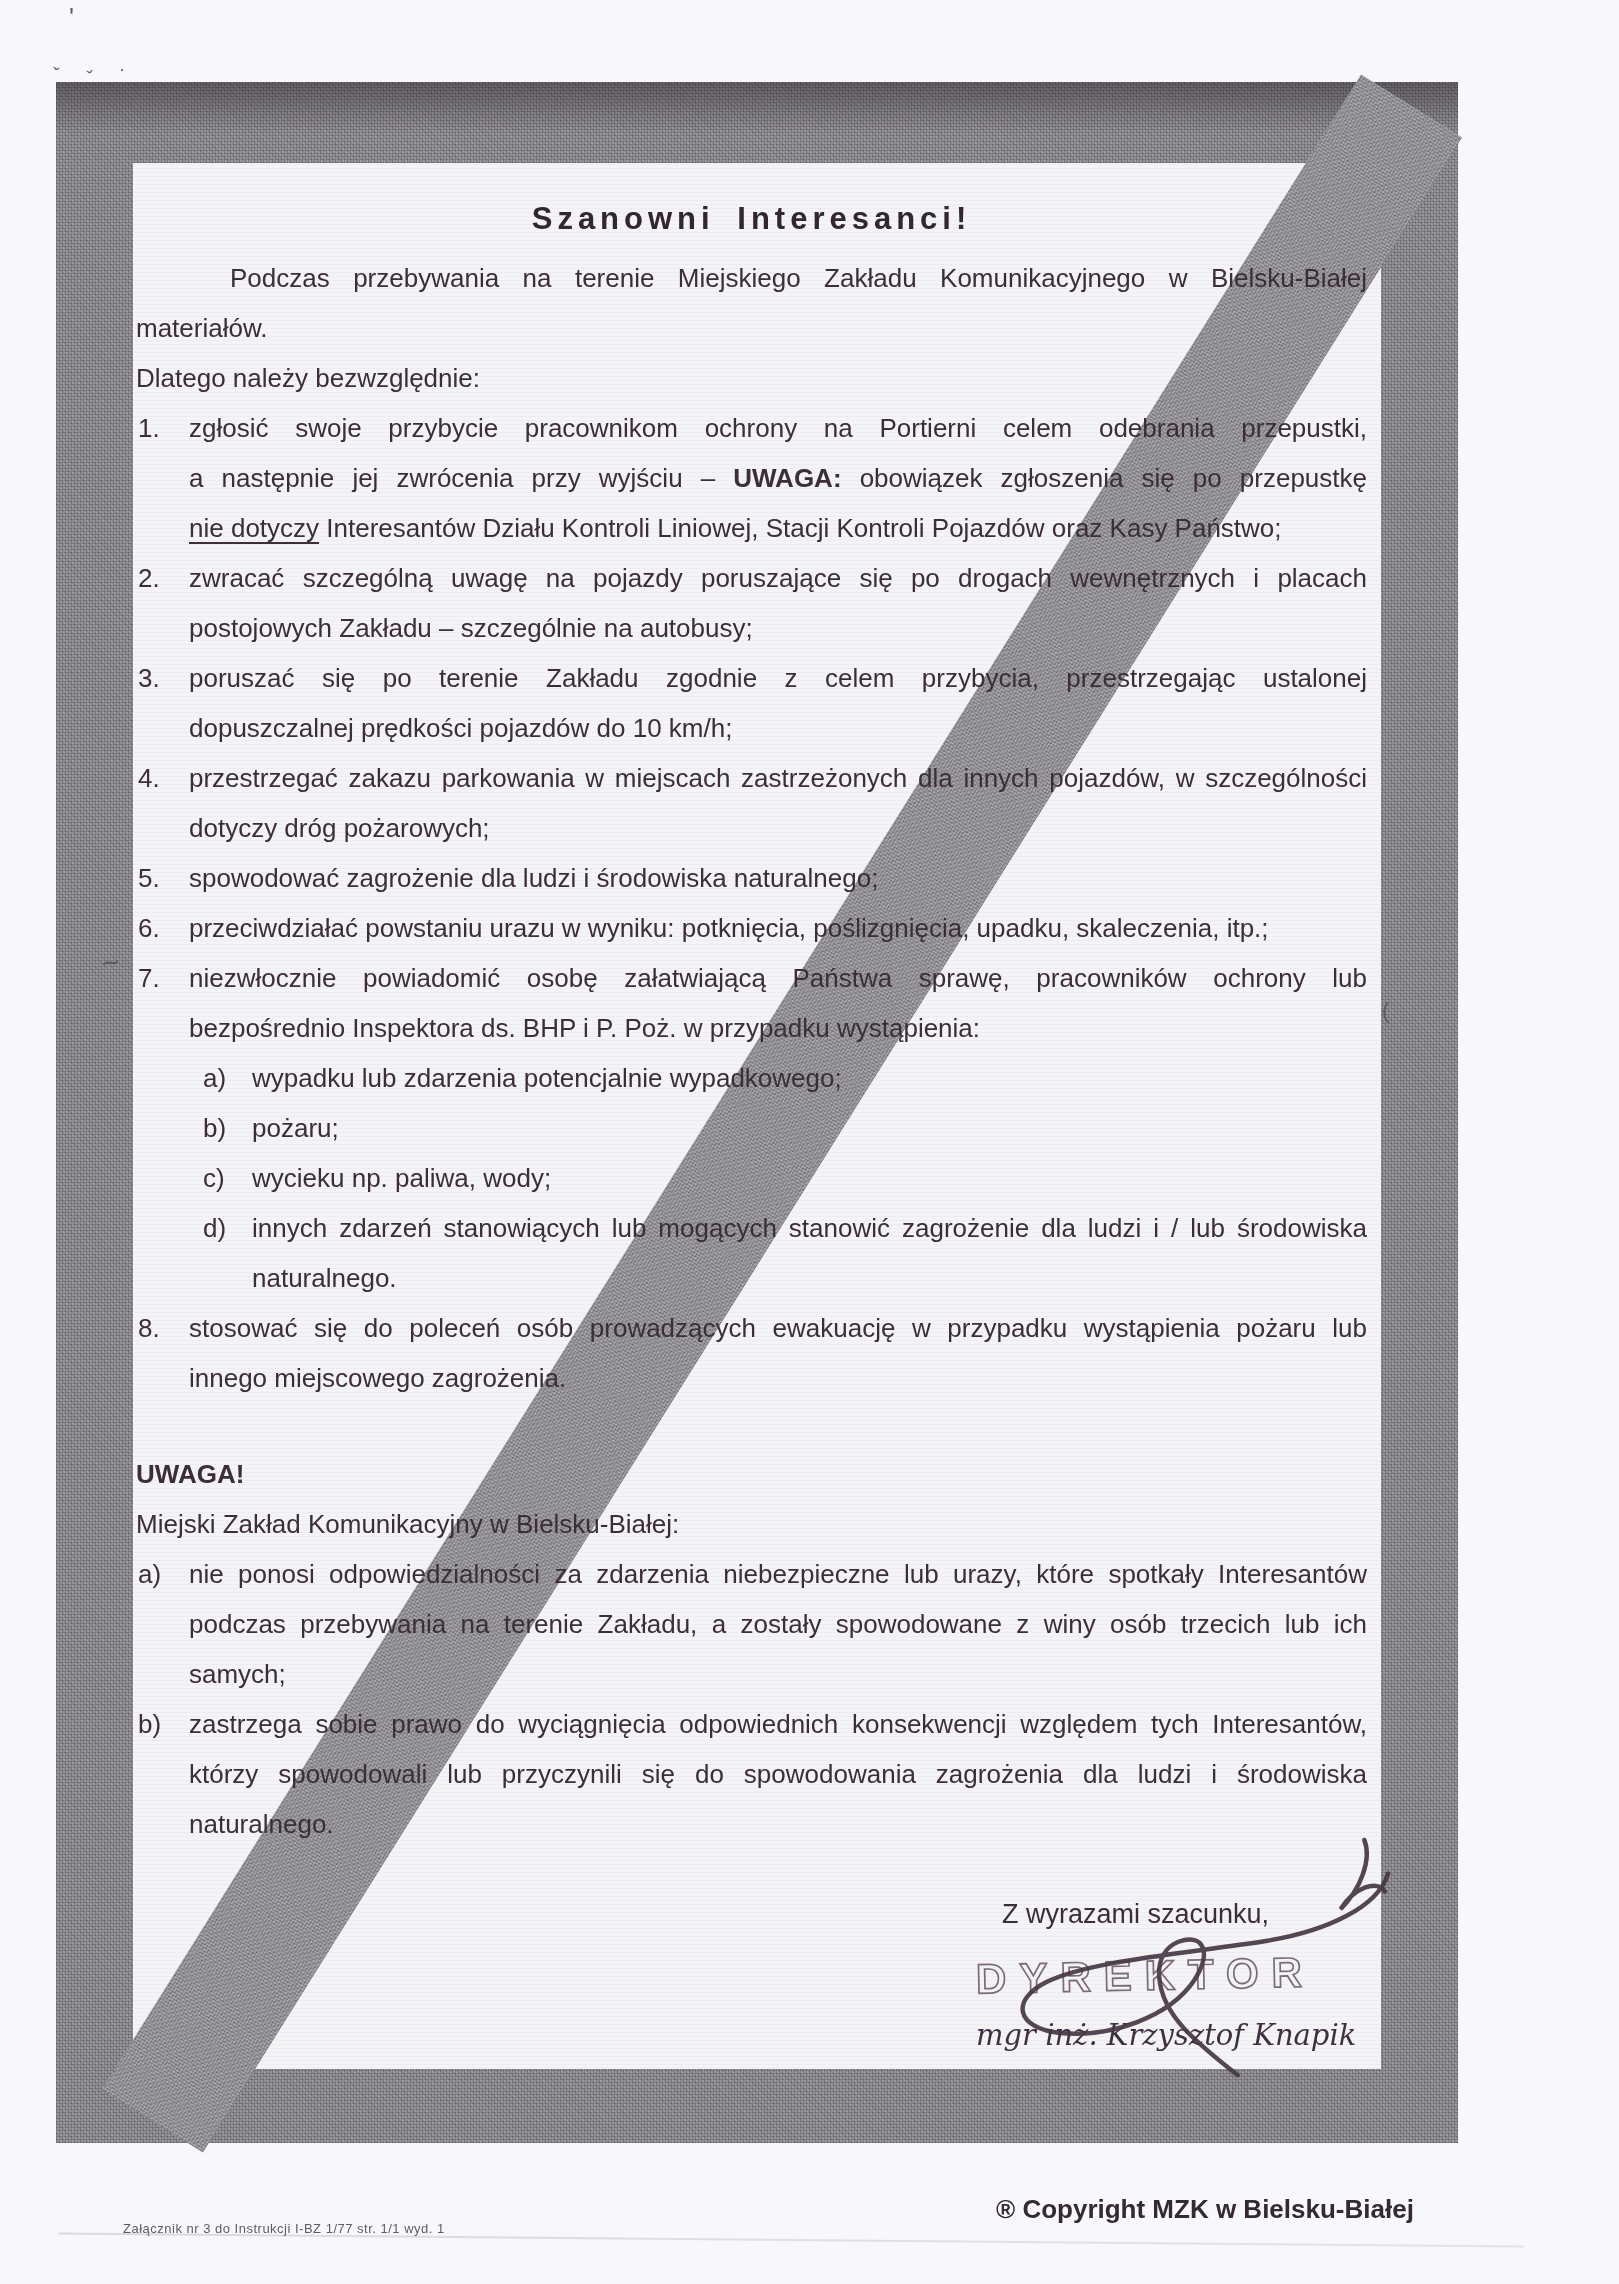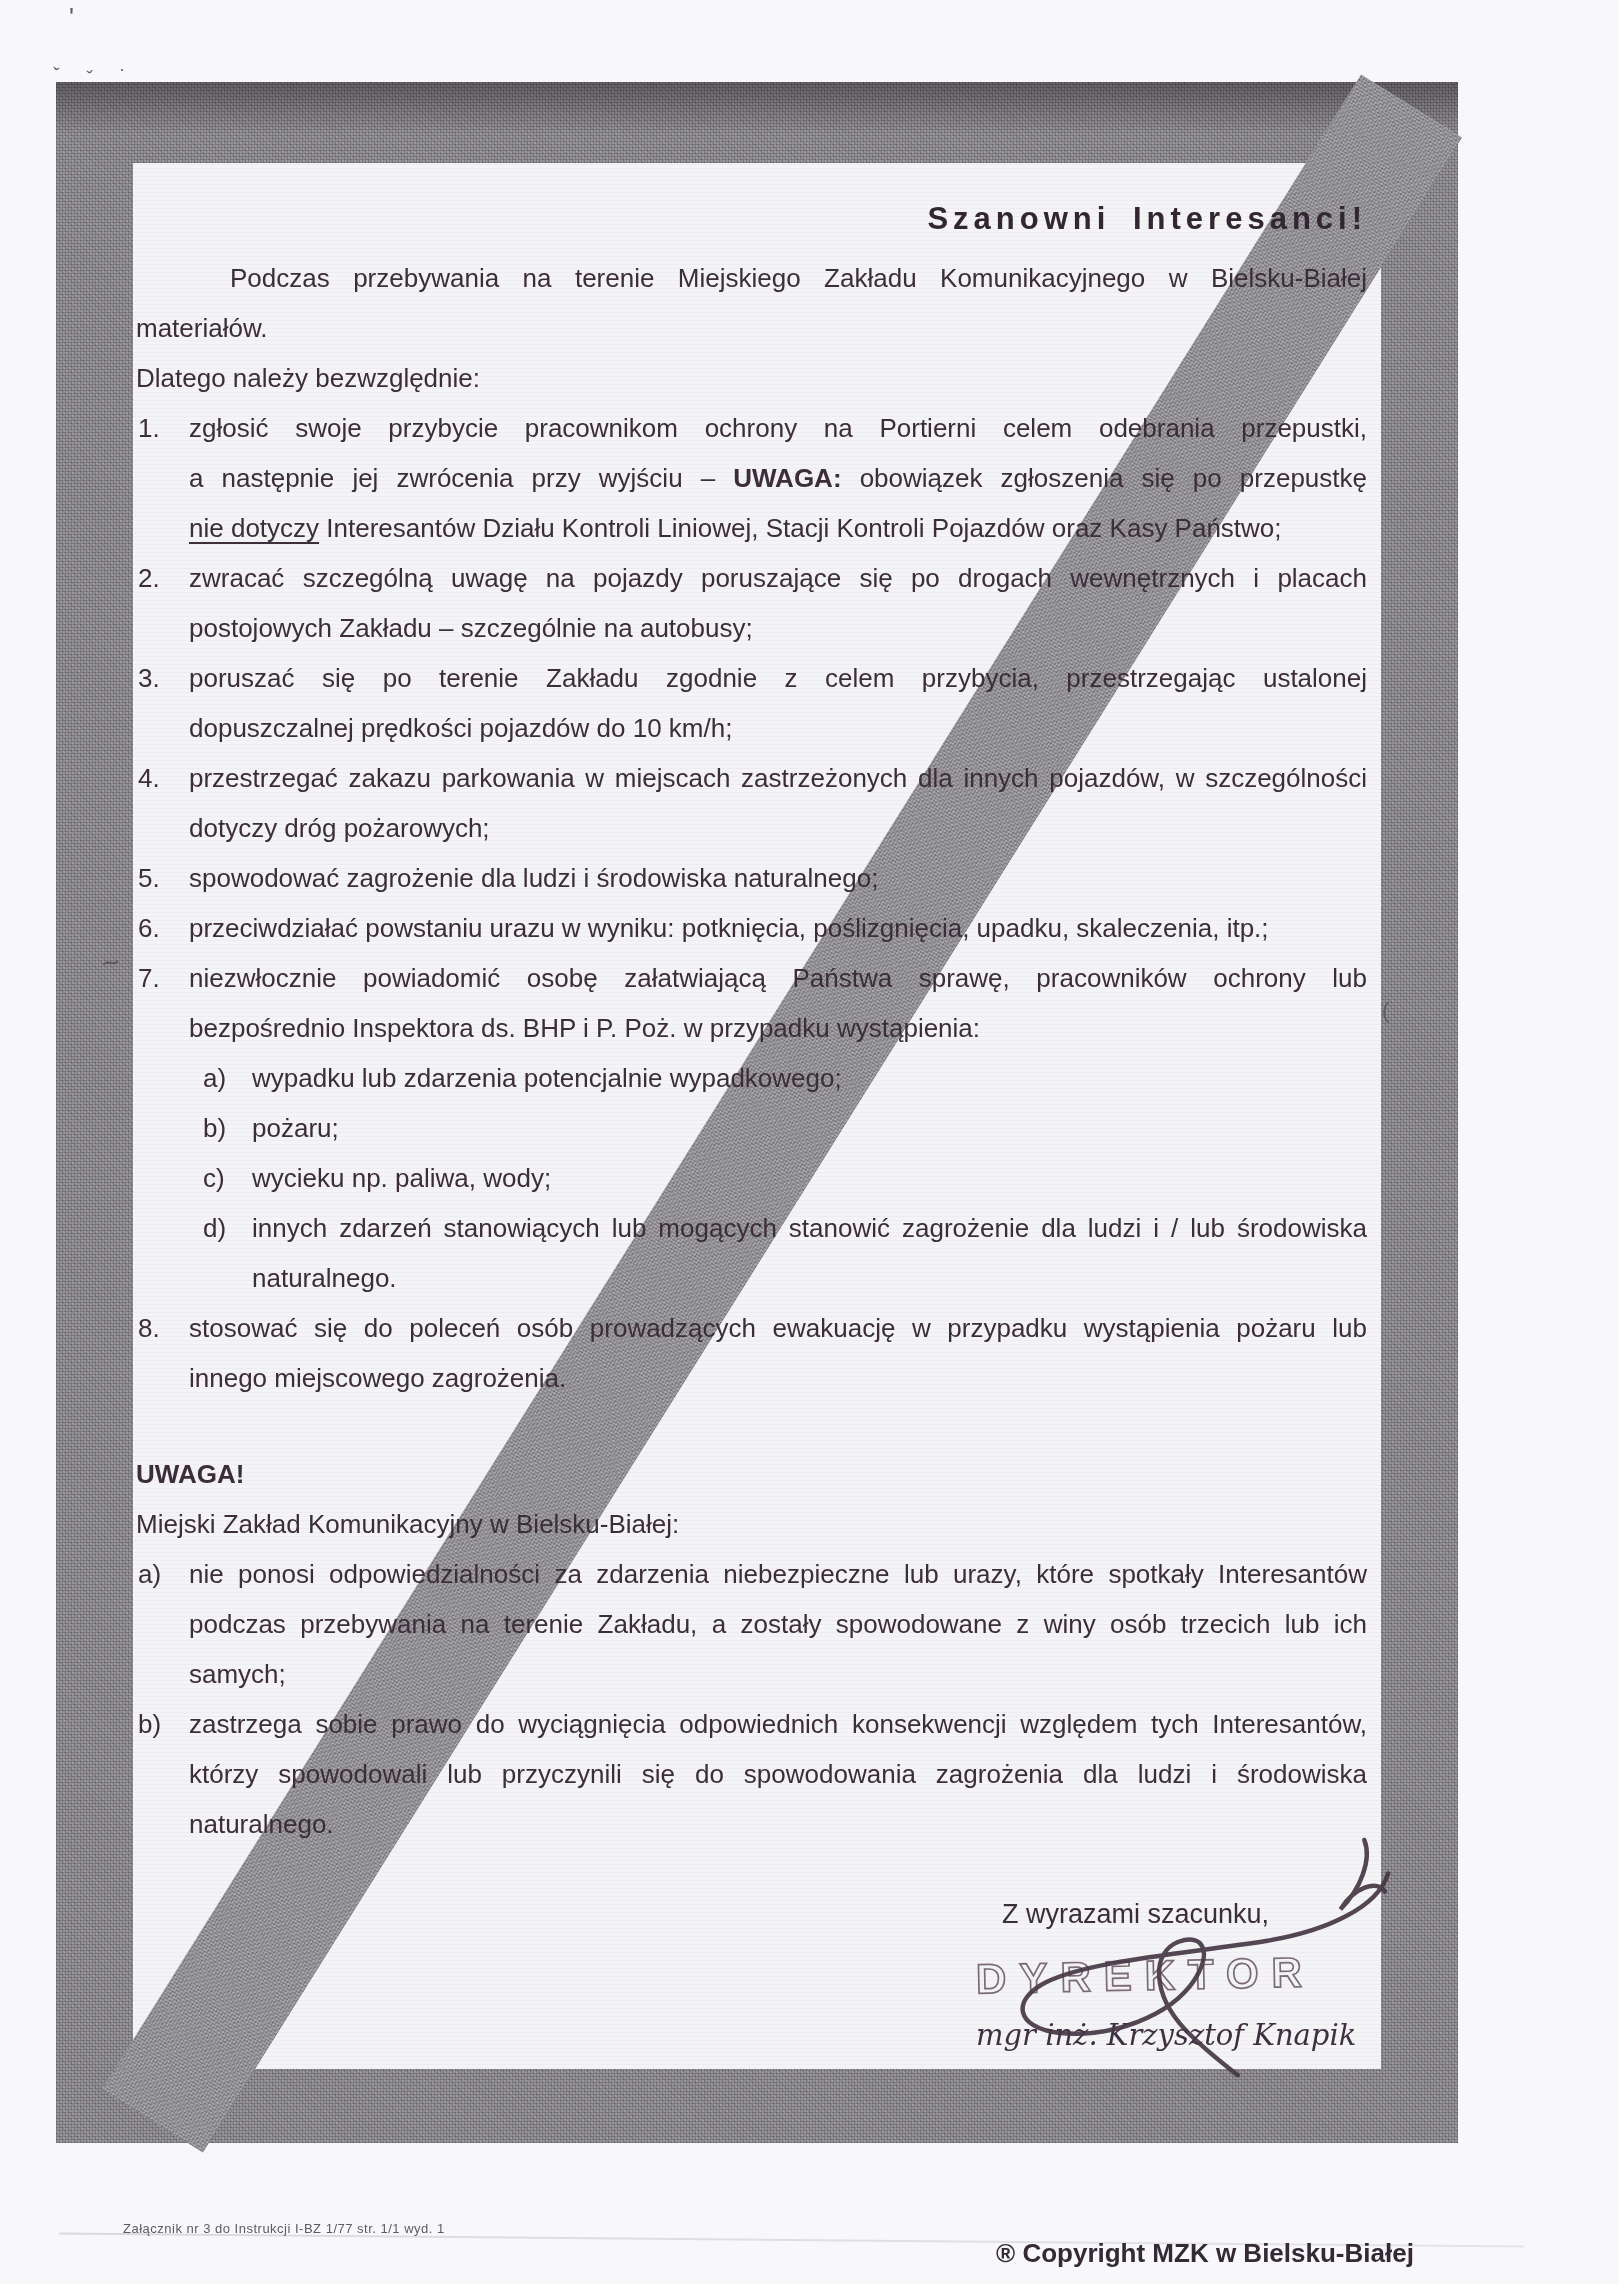--- a/index.html
+++ b/index.html
@@ -19,39 +19,39 @@
   .stripe{position:absolute;left:-406px;top:1054px;width:2376px;height:119px;
          transform:rotate(-58deg);
          background-color:#9a989c;
          background-image:
            repeating-linear-gradient(90deg, rgba(30,28,34,.16) 0 1px, rgba(0,0,0,0) 1px 3px),
            repeating-linear-gradient(0deg, rgba(30,28,34,.13) 0 1px, rgba(255,255,255,.06) 1px 3px),
            repeating-linear-gradient(45deg, rgba(255,255,255,.08) 0 2px, rgba(0,0,0,.05) 2px 4px);}
   .content{position:absolute;left:136px;top:163px;width:1231px;z-index:5;
          font-size:26px;line-height:50px;color:#3b2d39;}
   .title{font-size:31px;line-height:44px;font-weight:bold;letter-spacing:5px;word-spacing:9px;
-         text-align:right;color:#312631;margin:34px 0 12px 0;}
+         text-align:center;color:#312631;margin:34px 0 12px 0;}
   .jline{text-align:justify;text-align-last:justify;text-justify:inter-word;}
   .lline{text-align:left;}
   .indent{text-indent:94px;}
   .item{position:relative;padding-left:53px;}
   .marker{position:absolute;left:2px;top:0;width:50px;text-align:left;}
   .sub{position:relative;margin-left:65px;padding-left:51px;}
   .sub .marker{left:2px;width:48px;}
   .b{font-weight:bold;}
   .u{text-decoration:underline;text-underline-offset:5px;text-decoration-thickness:2px;}
   .heading{font-weight:bold;margin-top:46px;}
   .closing{position:absolute;left:1002px;top:1899px;z-index:6;font-size:27px;color:#3b2d39;}
   .stamp{position:absolute;left:976px;top:1952px;z-index:6;font-size:42px;font-weight:bold;
          letter-spacing:13px;color:rgba(244,243,245,.12);-webkit-text-stroke:1.7px #6e5d6a;
          transform:rotate(-1.2deg);opacity:.9;}
   .sig-name{position:absolute;left:976px;top:2018px;z-index:6;
          font-family:"DejaVu Serif",serif;font-style:italic;font-size:29px;color:#3e3040;}
   .scribble{position:absolute;left:941px;top:1834px;z-index:7;}
-  .copyright{position:absolute;left:996px;top:2194px;z-index:6;font-weight:bold;font-size:26px;color:#332a35;margin-top:44px;}
+  .copyright{position:absolute;left:996px;top:2194px;z-index:6;font-weight:bold;font-size:26px;color:#332a35;}
   .refnote{position:absolute;left:123px;top:2221px;z-index:6;font-size:13px;letter-spacing:0.5px;
          color:#605a68;filter:blur(0.4px);}
   .mark{position:absolute;z-index:6;color:#4a4450;opacity:.85;}
   .mk1{left:69px;top:2px;font-size:26px;}
   .mk2{left:55px;top:48px;font-size:20px;transform:rotate(12deg);}
   .mk3{left:85px;top:51px;font-size:20px;transform:rotate(-8deg);}
   .mk4{left:119px;top:59px;font-size:18px;}
   .mk5{left:102px;top:946px;font-size:30px;color:#55505c;transform:rotate(-10deg);}
   .mk6{left:1382px;top:998px;font-size:22px;color:#5a5562;}
   .scan-edge{position:absolute;left:59px;top:2239px;width:1465px;height:2px;

